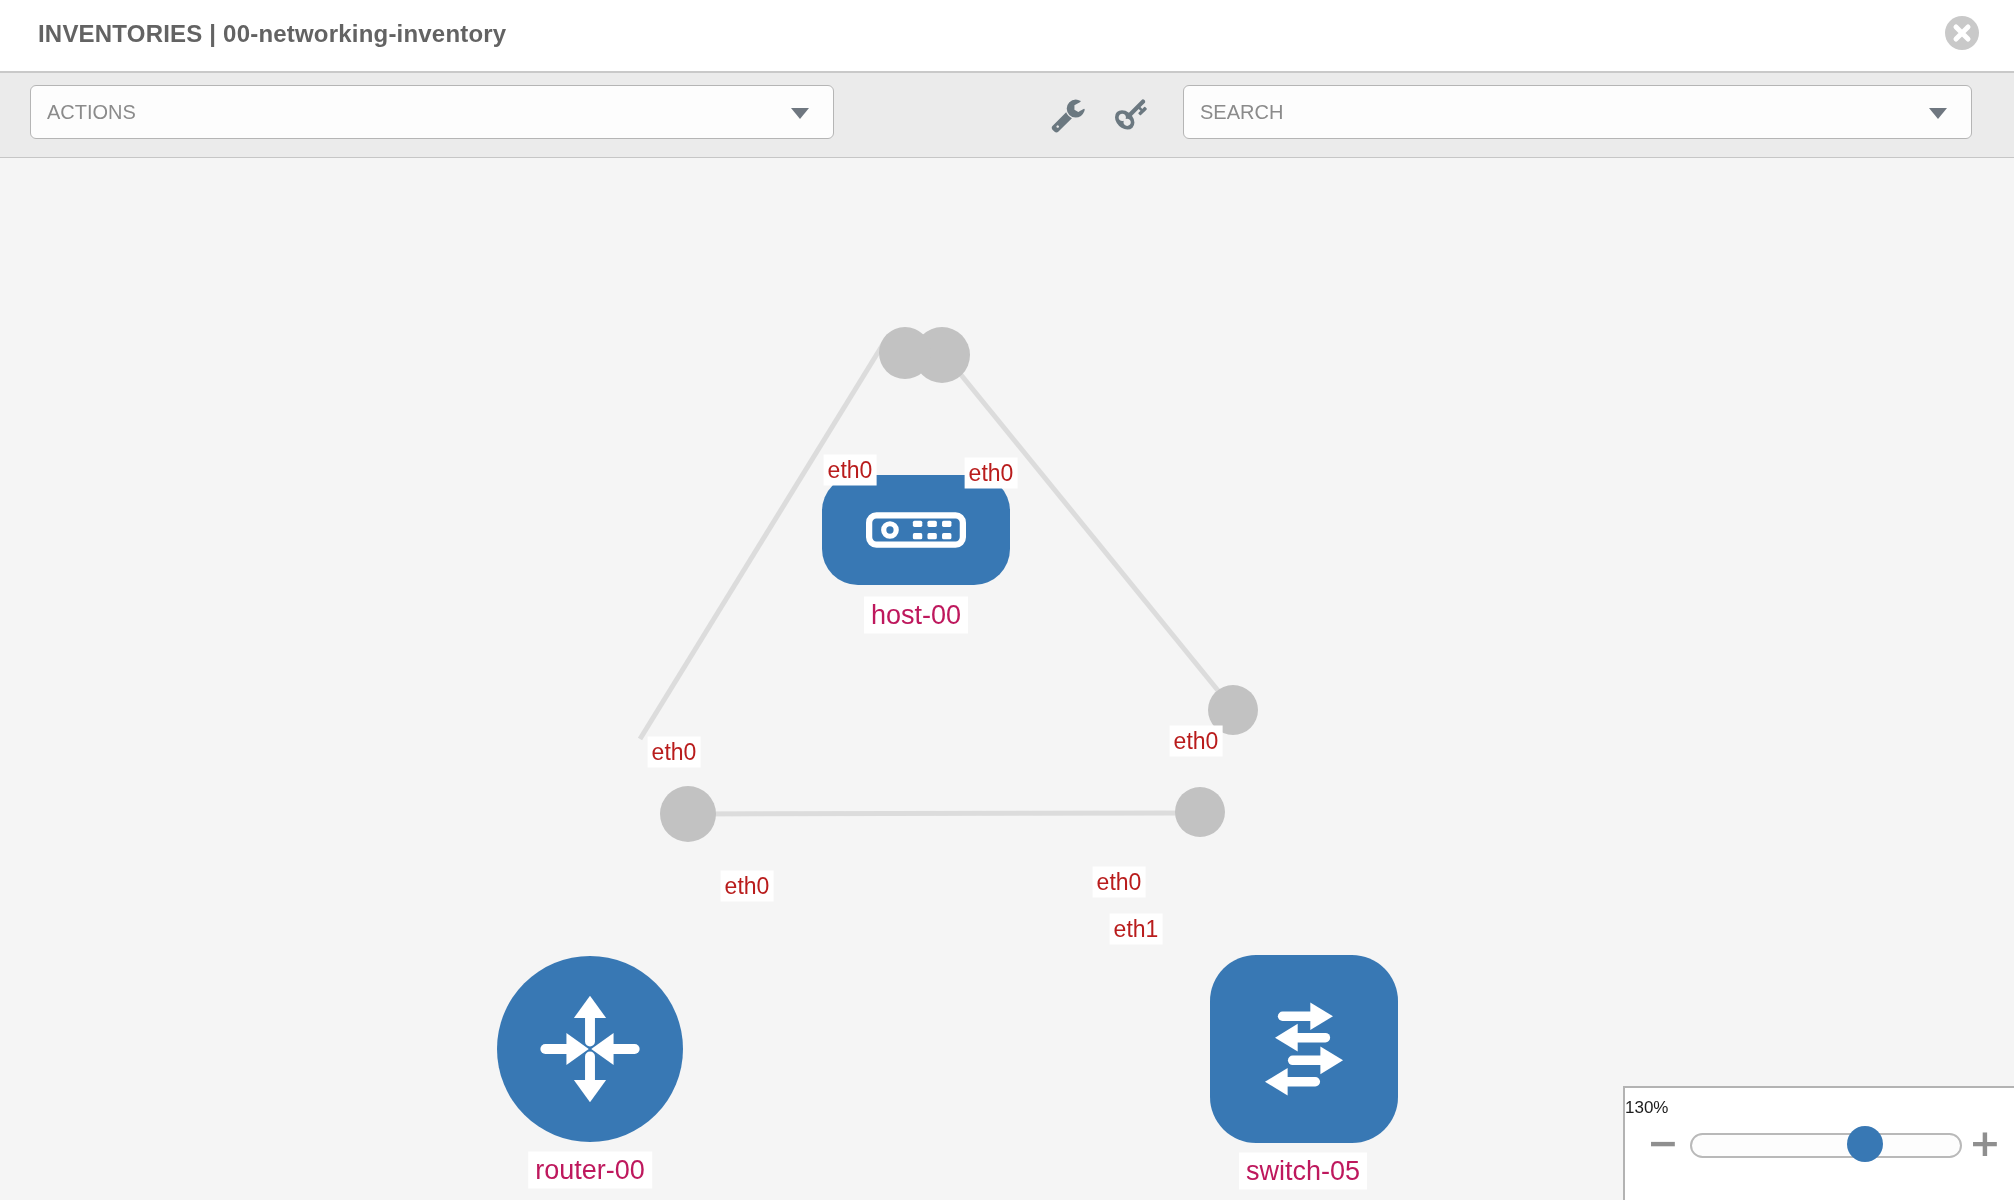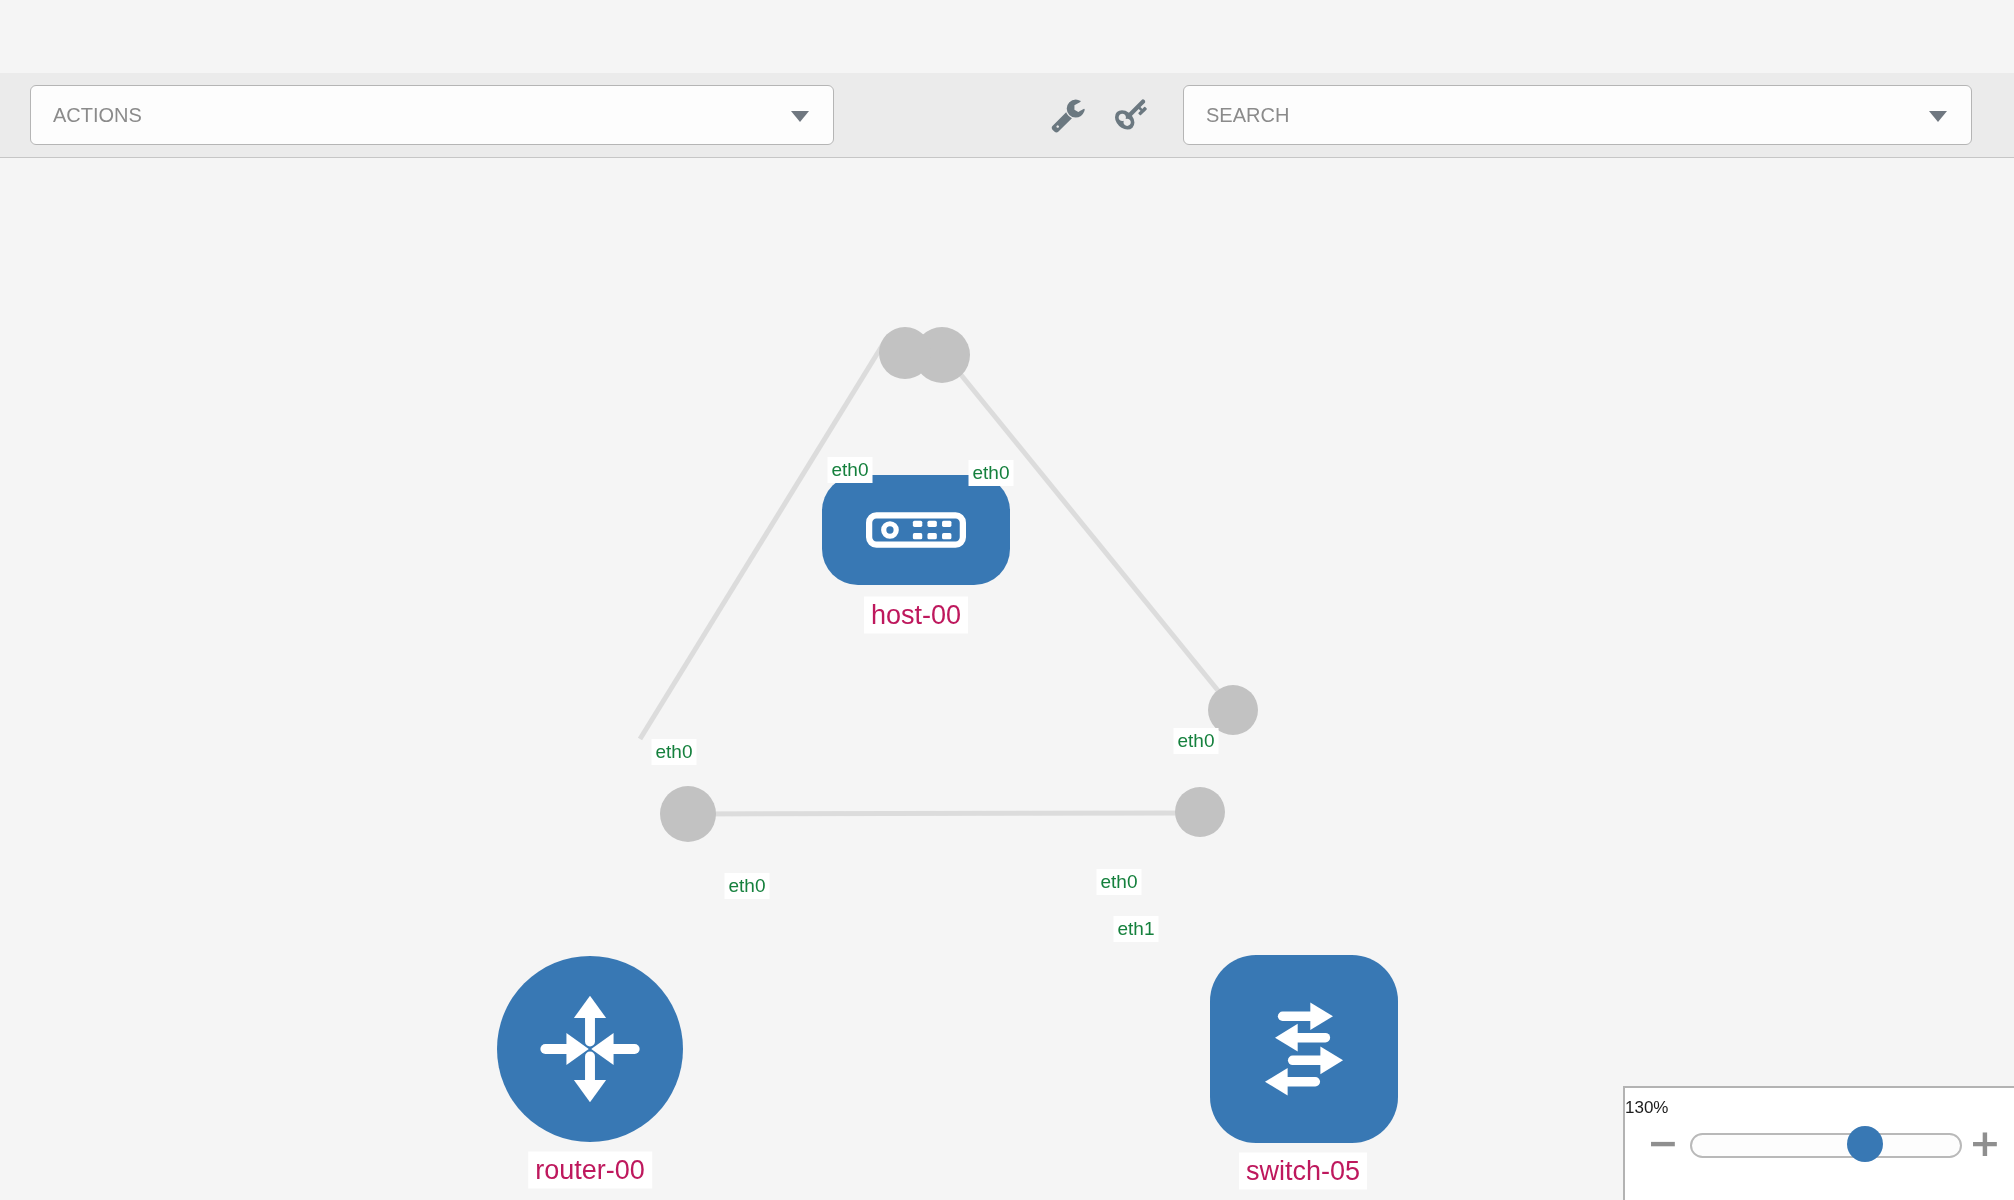--- a/index.html
+++ b/index.html
@@ -9,41 +9,41 @@
   
   .header{position:absolute;left:0;top:0;width:2014px;height:71px;background:#fff;
           border-bottom:2px solid #c9c9c9;z-index:30;}
   .header-title{position:absolute;left:38px;top:20px;font-size:24px;font-weight:bold;
                 color:#636363;letter-spacing:.2px;}
   .close-btn{position:absolute;right:34px;top:15px;width:36px;height:36px;cursor:pointer;}
 
   
   .toolbar{position:absolute;left:0;top:73px;width:2014px;height:84px;background:#ebebeb;
            border-bottom:1px solid #c6c6c6;z-index:29;}
-  .select-box{position:absolute;top:12px;height:60px;background:#fdfdfd;
+  .select-box{position:absolute;top:12px;height:54px;background:#fdfdfd;
               border:1px solid #b5b5b5;border-radius:6px;box-sizing:border-box;
-              display:flex;align-items:center;padding:0 22px;font-size:20px;color:#8b8b8b;}
+              display:flex;align-items:center;padding:0 16px;font-size:20px;color:#8b8b8b;}
   .select-caret{position:absolute;right:24px;top:50%;margin-top:-4px;width:0;height:0;
                 border-left:9px solid transparent;border-right:9px solid transparent;
                 border-top:11px solid #6f7780;}
   .tool-icon-btn{position:absolute;top:23px;width:40px;height:40px;background:none;border:none;
                  padding:0;cursor:pointer;}
 
   
   .canvas{position:absolute;left:0;top:158px;width:2014px;height:1042px;background:#f5f5f5;}
   #link-layer{position:absolute;left:0;top:0;width:2014px;height:1200px;z-index:1;}
   .node{position:absolute;z-index:3;background:#3878b4;display:flex;align-items:center;
         justify-content:center;cursor:pointer;}
   .node-host{left:822px;top:317px;width:188px;height:110px;border-radius:36px;}
   .node-router{left:497px;top:798px;width:186px;height:186px;border-radius:50%;}
   .node-switch{left:1210px;top:797px;width:188px;height:188px;border-radius:46px;}
   .node-label{position:absolute;z-index:5;transform:translate(-50%,-50%);background:#fff;
               color:#be185d;font-size:27px;padding:3px 7px;white-space:nowrap;}
   .iface-label{position:absolute;z-index:4;transform:translate(-50%,-50%);background:#fff;
-               color:#15803d;font-size:19px;padding:2px 4px;white-space:nowrap;}
+               color:#b91c1c;font-size:23px;padding:2px 4px;white-space:nowrap;}
 
   
   .zoom-panel{position:absolute;left:1623px;top:1086px;width:400px;height:124px;
               background:#fff;border:2px solid #b3b3b3;z-index:20;box-sizing:border-box;}
   .zoom-level{position:absolute;left:0;top:10px;width:387px;text-align:left;
               font-size:17px;color:#1c1c1c;}
   .zoom-glyph{position:absolute;font-size:38px;font-weight:bold;color:#8f8f8f;
               line-height:30px;cursor:pointer;background:none;border:none;padding:0;
               font-family:"DejaVu Sans",sans-serif;}
   .zoom-out{left:22px;top:40px;}
@@ -160,14 +160,23 @@
         </g>
       </svg>
     </button>
 
     <div class="select-box" style="left:1183px;width:789px;">
       <span>SEARCH</span>
       <span class="select-caret"></span>
     </div>
   </div>
 
+  <div class="header">
+    <div class="header-title">INVENTORIES | 00-networking-inventory</div>
+    <div class="close-btn">
+      <svg width="36" height="36" viewBox="0 0 36 36">
+        <circle cx="18" cy="18" r="17" fill="#c9c9c9"></circle>
+        <path d="M12 12 L24 24 M24 12 L12 24" stroke="#fff" stroke-width="5" stroke-linecap="round"></path>
+      </svg>
+    </div>
+  </div>
 
 </div>
 
 </body></html>

